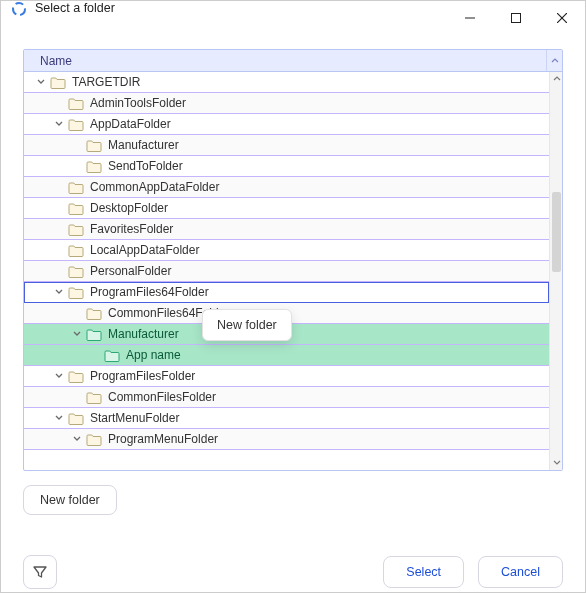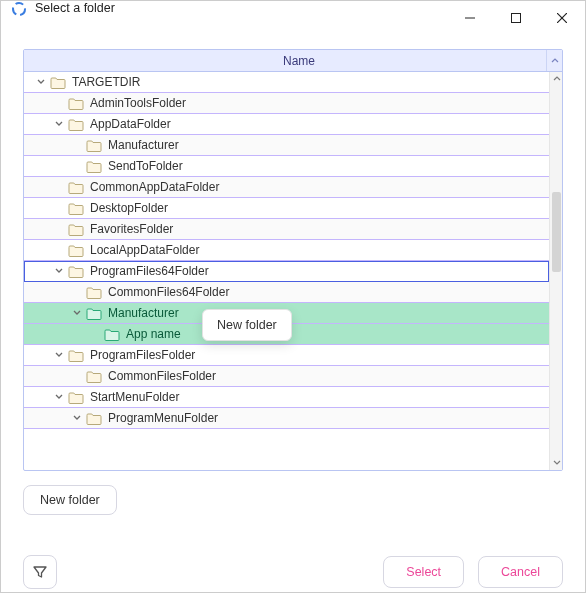--- a/index.html
+++ b/index.html
@@ -41,25 +41,24 @@
     background: #fff;
   }
   .tree-header {
     display: flex;
     background: #e7ebff;
     border-bottom: 1px solid #b9c5f2;
     height: 22px;
     align-items: center;
   }
   .tree-header .col-name {
-    padding-left: 28px;
+    padding-left: 16px;
     font-size: 12px;
     color: #3a3a7a;
     flex: 1;
-    text-align: center;
   }
   .tree-header .col-sort {
     width: 16px; height: 100%;
     border-left: 1px solid #cbd4f5;
     display: flex; align-items: center; justify-content: center;
   }
   .tree-body {
     position: relative;
     height: 398px;
     overflow: hidden;
@@ -154,21 +153,21 @@
     color: #555;
   }
   .footer .spacer { flex: 1; }
   .action-btn {
     height: 32px;
     padding: 0 22px;
     border: 1px solid #d7d7e2;
     border-radius: 8px;
     background: #fff;
     font-size: 12.5px;
-    color: #ec4899;
+    color: #1d4ed8;
     margin-left: 14px;
     display: inline-flex; align-items: center; justify-content: center;
   }
 </style>
 </head>
 <body>
 
 <div class="titlebar">
   <span class="app-icon">
     <svg width="16" height="16" viewBox="0 0 16 16">
@@ -299,20 +298,30 @@
           <div class="row">
             <span class="indent" style="width:28px"></span>
             <span class="chev none"></span>
             <span class="folder-icon">
               <svg width="16" height="13" viewBox="0 0 16 13">
     <path class="fbody" d="M1 3.5 L1 11.5 Q1 12.5 2 12.5 L14 12.5 Q15 12.5 15 11.5 L15 4.5 Q15 3.5 14 3.5 L7 3.5 L5.8 2 L2 2 Q1 2 1 3 Z" fill="#fdf6e3" stroke="#b7a97a" stroke-width="1"></path>
   </svg>
             </span>
             <span class="label">LocalAppDataFolder</span>
           </div>
+          <div class="row alt">
+            <span class="indent" style="width:28px"></span>
+            <span class="chev none"></span>
+            <span class="folder-icon">
+              <svg width="16" height="13" viewBox="0 0 16 13">
+    <path class="fbody" d="M1 3.5 L1 11.5 Q1 12.5 2 12.5 L14 12.5 Q15 12.5 15 11.5 L15 4.5 Q15 3.5 14 3.5 L7 3.5 L5.8 2 L2 2 Q1 2 1 3 Z" fill="#fdf6e3" stroke="#b7a97a" stroke-width="1"></path>
+  </svg>
+            </span>
+            <span class="label">PersonalFolder</span>
+          </div>
           <div class="row selected">
             <span class="indent" style="width:28px"></span>
             <span class="chev ">
               <svg width="10" height="10">
                 <path d="M2 3 L5 6 L8 3" fill="none" stroke="#6a6a6a" stroke-width="1.3"></path>
               </svg>
             </span>
             <span class="folder-icon">
               <svg width="16" height="13" viewBox="0 0 16 13">
     <path class="fbody" d="M1 3.5 L1 11.5 Q1 12.5 2 12.5 L14 12.5 Q15 12.5 15 11.5 L15 4.5 Q15 3.5 14 3.5 L7 3.5 L5.8 2 L2 2 Q1 2 1 3 Z" fill="#fdf6e3" stroke="#b7a97a" stroke-width="1"></path>

